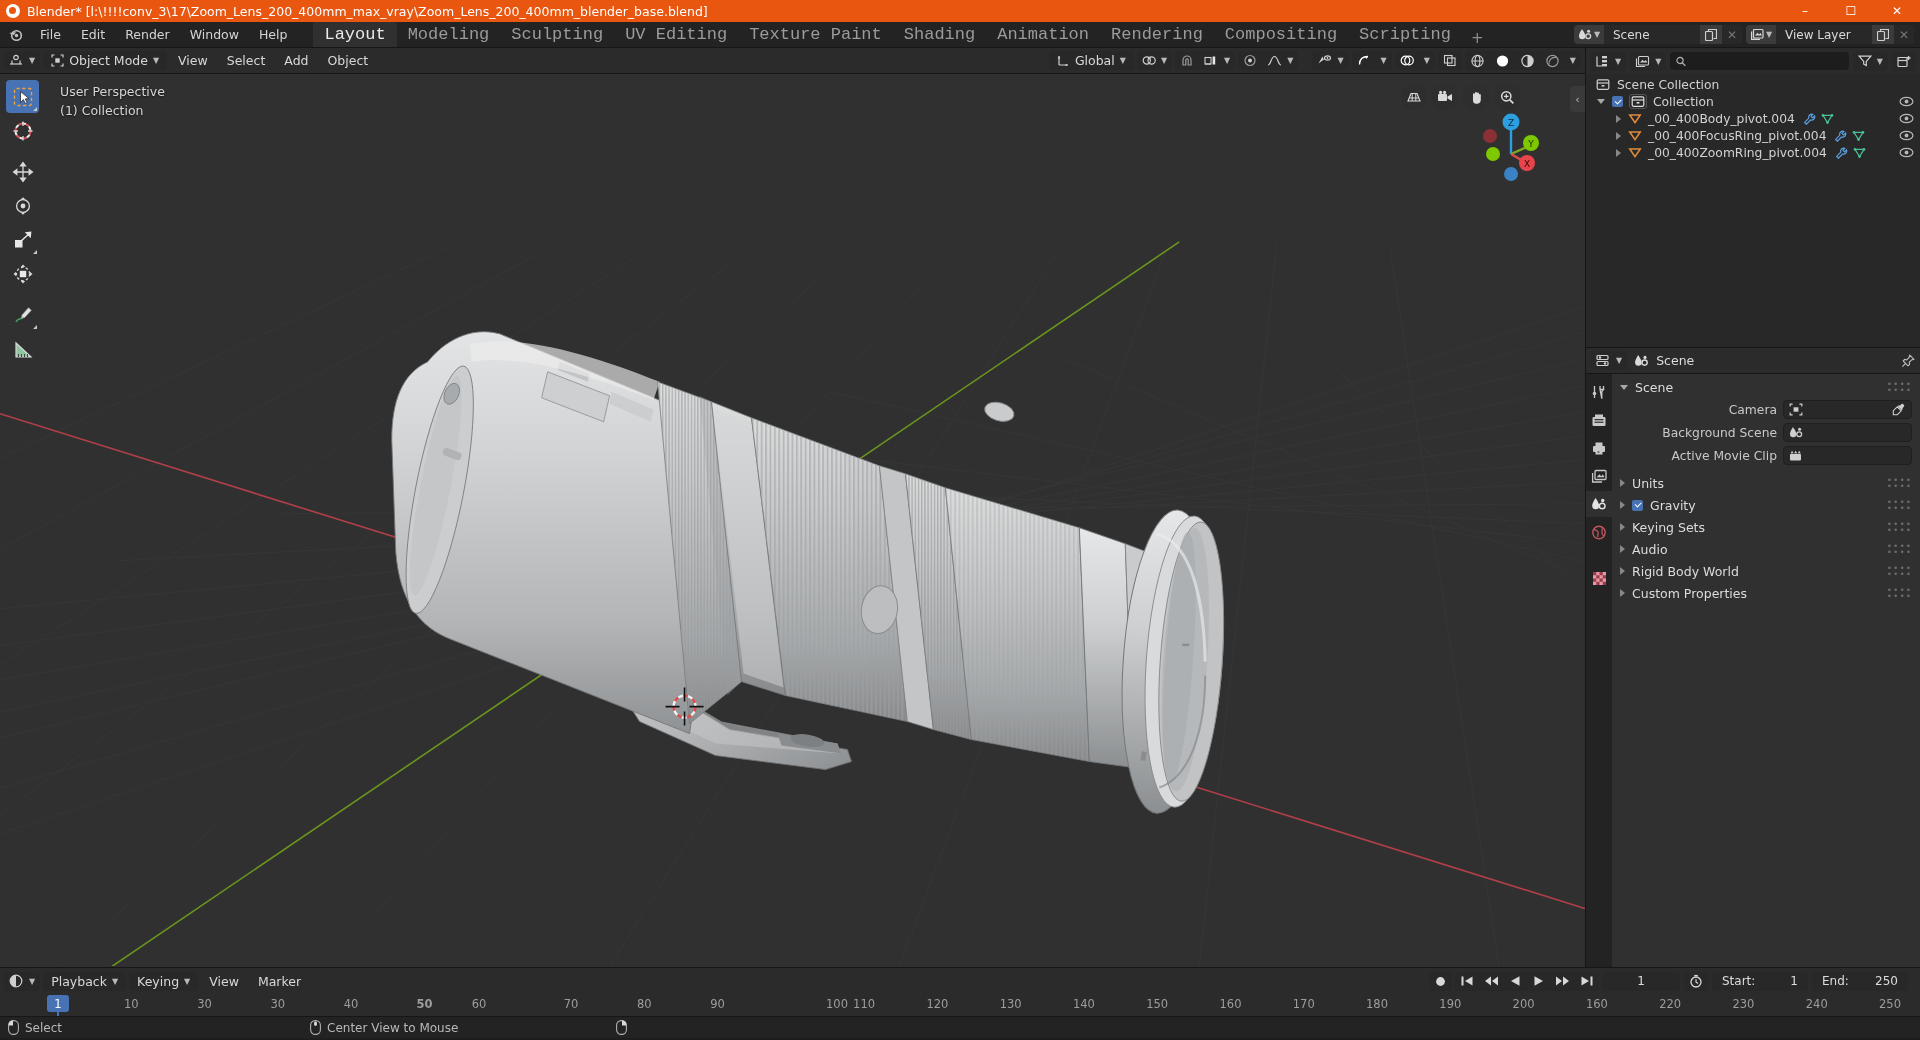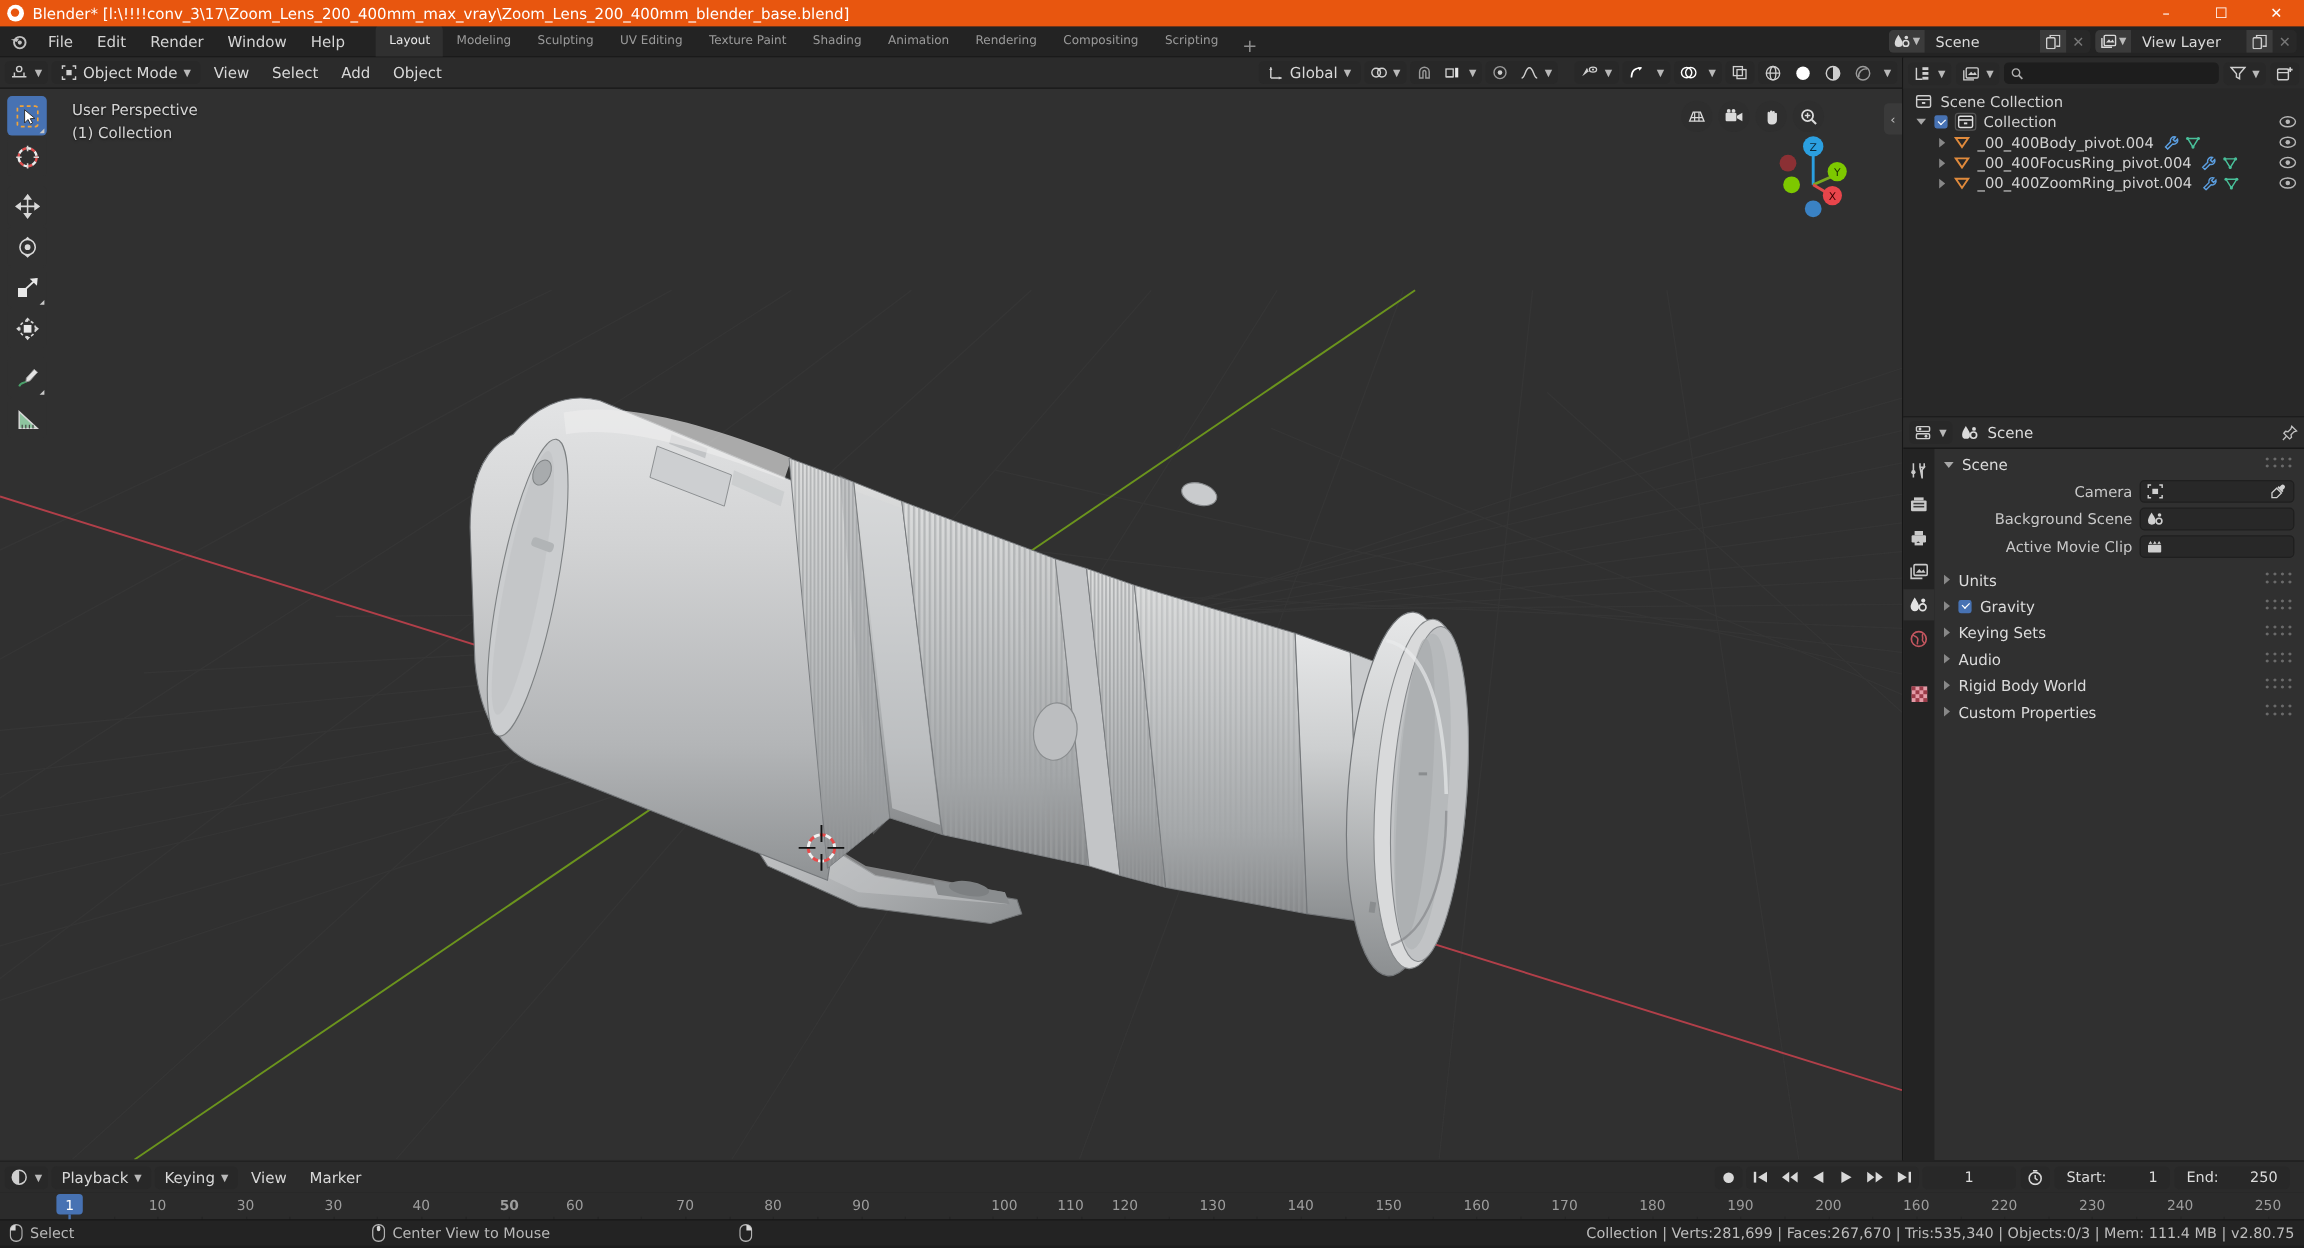--- a/index.html
+++ b/index.html
@@ -19,22 +19,22 @@
 
   
   .topbar { height:26px; background:#232323; display:flex; align-items:stretch;
     border-bottom:1px solid #161616; }
   .tb-logo { width:30px; display:flex;align-items:center;justify-content:center; }
   .tb-logo svg{opacity:.88}
   .menu { display:flex; align-items:stretch; }
   .menu-item { padding:0 10px; display:flex;align-items:center; font-size:12.5px; color:#d4d4d4;
     border-radius:3px; margin:2px 0; }
   .ws-tabs { display:flex; align-items:flex-end; margin-left:16px; }
-  .ws-tab { padding:0 11px; height:26px; display:flex;align-items:center; font-size:10px;
-    color:#9b9b9b; border-radius:4px 4px 0 0; }
+  .ws-tab { padding:0 11px; height:26px; display:flex;align-items:center; font-size:17px;
+    color:#9b9b9b; border-radius:4px 4px 0 0;font-family:Liberation Mono, monospace; }
   .ws-tab.active { background:#303030; color:#e9e9e9; }
   .ws-add{ padding:0 9px; color:#8e8e8e; font-size:15px; display:flex;align-items:center;}
   .tb-right { margin-left:auto; display:flex; align-items:center; gap:4px; padding-right:6px; }
   .dtfield { display:flex; align-items:stretch; height:19px; border-radius:4px; overflow:hidden;
     background:#282828; }
   .dtfield .ic { background:#3b3b3b; width:30px; display:flex;align-items:center;justify-content:center;
     gap:2px; }
   .dtfield .nm { background:#282828; padding:0 9px; display:flex;align-items:center;
     font-size:12px; color:#dadada; min-width:96px; }
   .dtfield .bb { width:22px; background:#3b3b3b; display:flex;align-items:center;justify-content:center;}
@@ -1085,21 +1085,21 @@
       <div class="tl-gridline" style="left: 534.32px;"></div>
       <div class="tick" style="left: 644.24px;">80</div>
       <div class="tl-gridline" style="left: 644.24px;"></div>
       <div class="tl-gridline" style="left: 607.6px;"></div>
       <div class="tick" style="left: 717.52px;">90</div>
       <div class="tl-gridline" style="left: 717.52px;"></div>
       <div class="tl-gridline" style="left: 680.88px;"></div>
       <div class="tick" style="left: 837px;">100</div>
       <div class="tl-gridline" style="left: 790.8px;"></div>
       <div class="tl-gridline" style="left: 754.16px;"></div>
-      <div class="tick" style="left: 864.08px; margin-left: 28px;">110</div>
+      <div class="tick" style="left: 864.08px;">110</div>
       <div class="tl-gridline" style="left: 864.08px;"></div>
       <div class="tl-gridline" style="left: 827.44px;"></div>
       <div class="tick" style="left: 937.36px;">120</div>
       <div class="tl-gridline" style="left: 937.36px;"></div>
       <div class="tl-gridline" style="left: 900.72px;"></div>
       <div class="tick" style="left: 1010.64px;">130</div>
       <div class="tl-gridline" style="left: 1010.64px;"></div>
       <div class="tl-gridline" style="left: 974px;"></div>
       <div class="tick" style="left: 1083.92px;">140</div>
       <div class="tl-gridline" style="left: 1083.92px;"></div>
@@ -1155,14 +1155,13 @@
       </svg>
     <span>Center View to Mouse</span>
   </span>
   <span class="mousehint" style="margin-left:150px">
     <svg width="11" height="15" viewBox="0 0 11 15">
         <rect x="0.6" y="0.6" width="9.8" height="13.8" rx="4.6" fill="none" stroke="#b0b0b0" stroke-width="1.1"></rect>
         <path d="M10.4 5.5 V5.2 a4.6 4.6 0 0 0 -4.4 -4.6 V5.5 Z" fill="#d8d8d8"></path>
       </svg>
     <span></span>
   </span>
-  <span class="status-right">Collection | Verts:281,699 | Faces:267,670 | Tris:535,340 | Objects:0/3 | Mem: 111.4 MB | v2.80.75</span>
 </div>
 
 </body></html>

